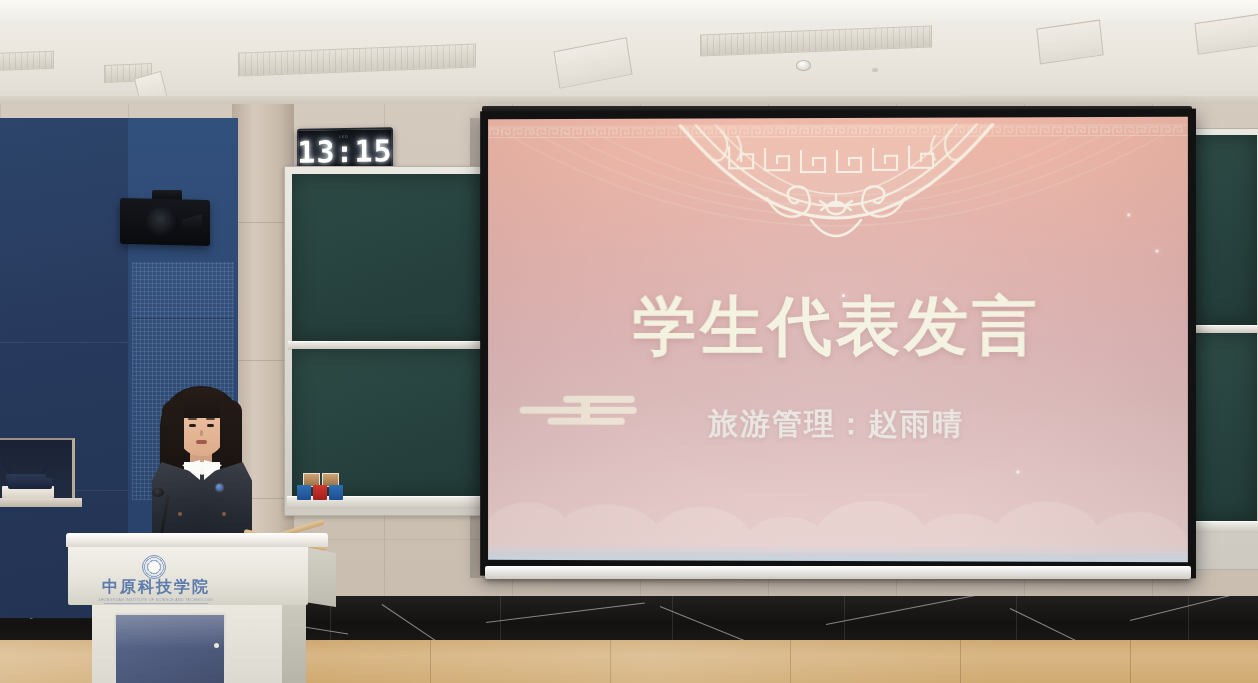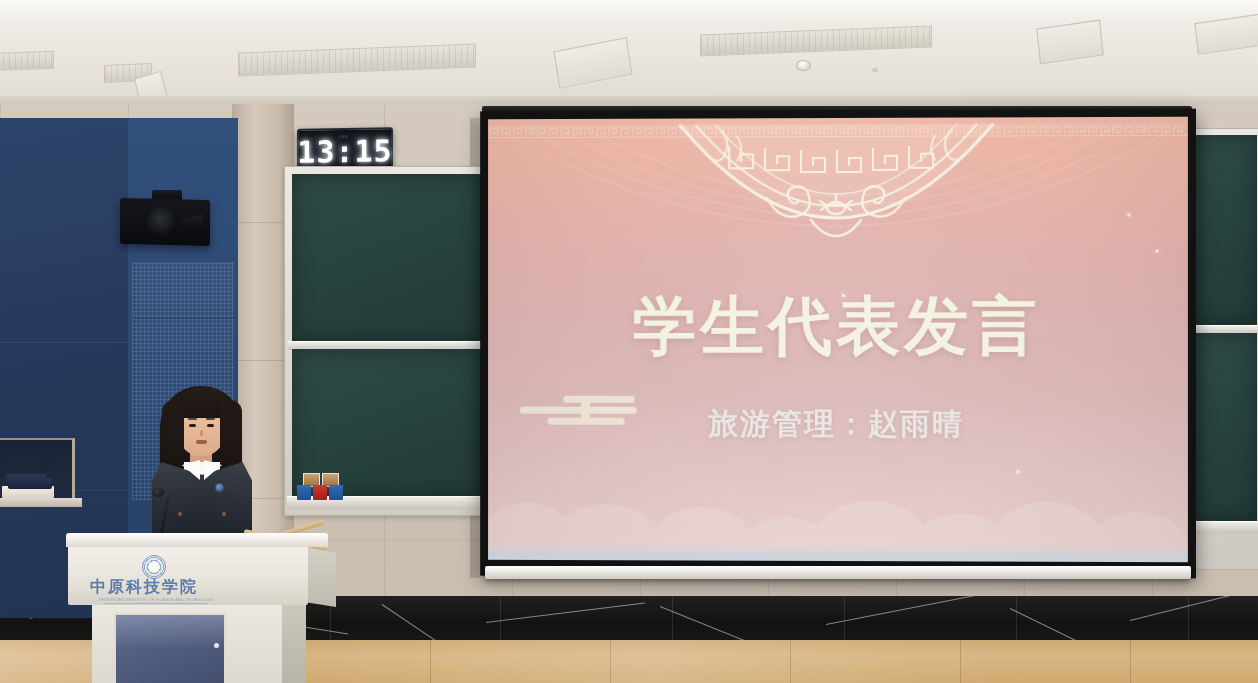--- a/index.html
+++ b/index.html
@@ -361,21 +361,21 @@
     transform-origin:left center;
   }
   .podium-emblem{
     position:absolute;left:74px;top:12px;width:22px;height:22px;border-radius:50%;
     border:1.5px solid #5f83bb;
     background:radial-gradient(circle at 50% 50%,#ffffff 0 35%,rgba(255,255,255,0) 36%),
                repeating-radial-gradient(circle at 50% 50%,#7ea2d6 0 1px,rgba(255,255,255,0) 1px 3px);
     opacity:.85;
   }
   .podium-word{
-    position:absolute;left:22px;top:36px;width:132px;
+    position:absolute;left:22px;top:36px;width:132px;text-align:center;
     font-family:"DejaVu Serif","Liberation Serif",serif;
     font-size:16px;font-weight:700;letter-spacing:2px;
     color:#4a6ea8;
     opacity:.88;
     line-height:1;
   }
   .podium-word-en{
     position:absolute;left:22px;top:55px;width:132px;text-align:center;
     font-size:3.6px;letter-spacing:.35px;color:#7d93b8;opacity:.85;
   }

